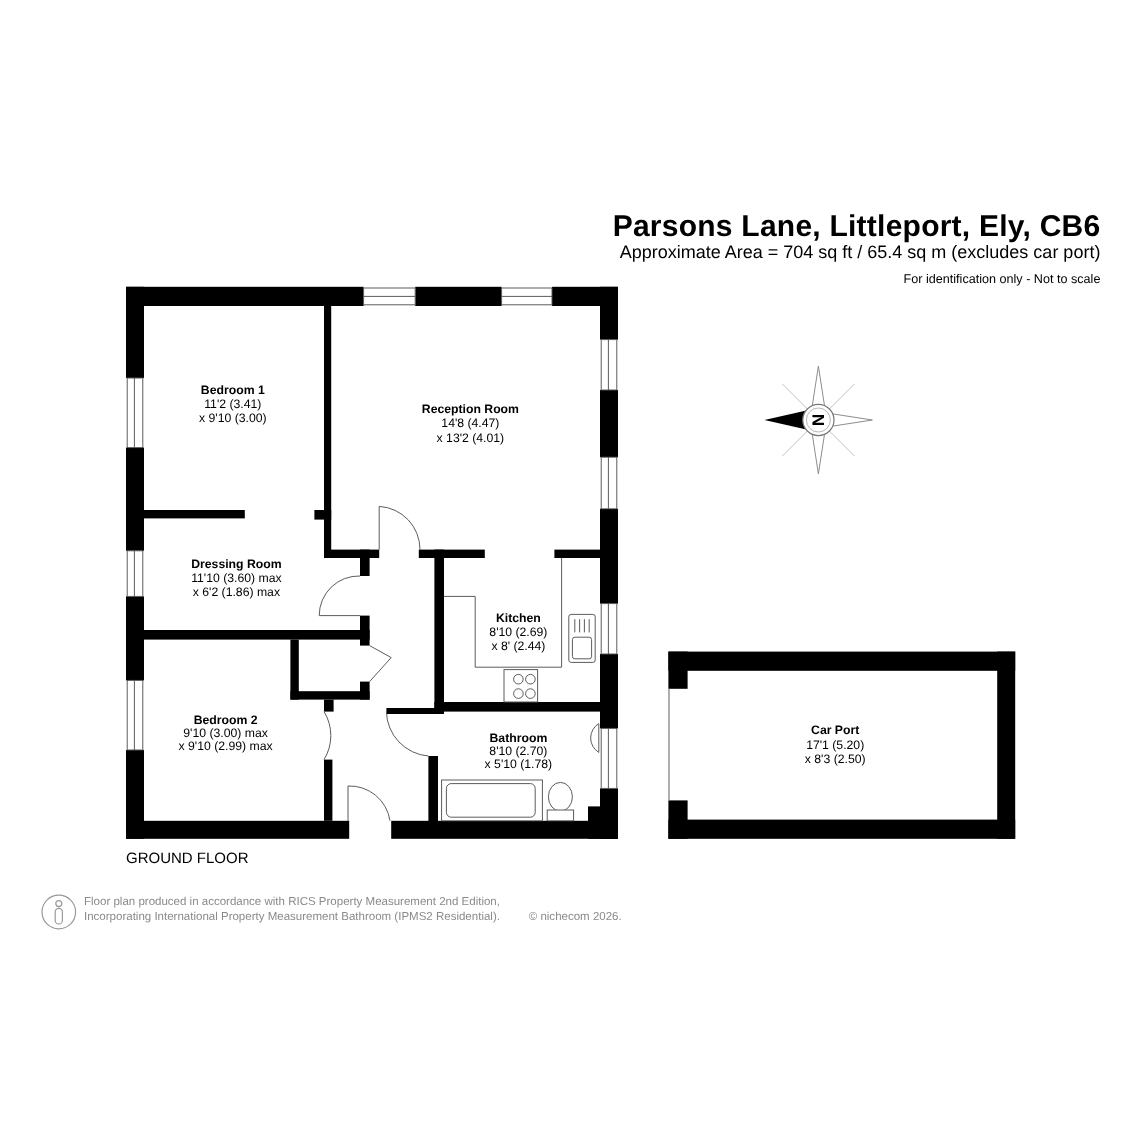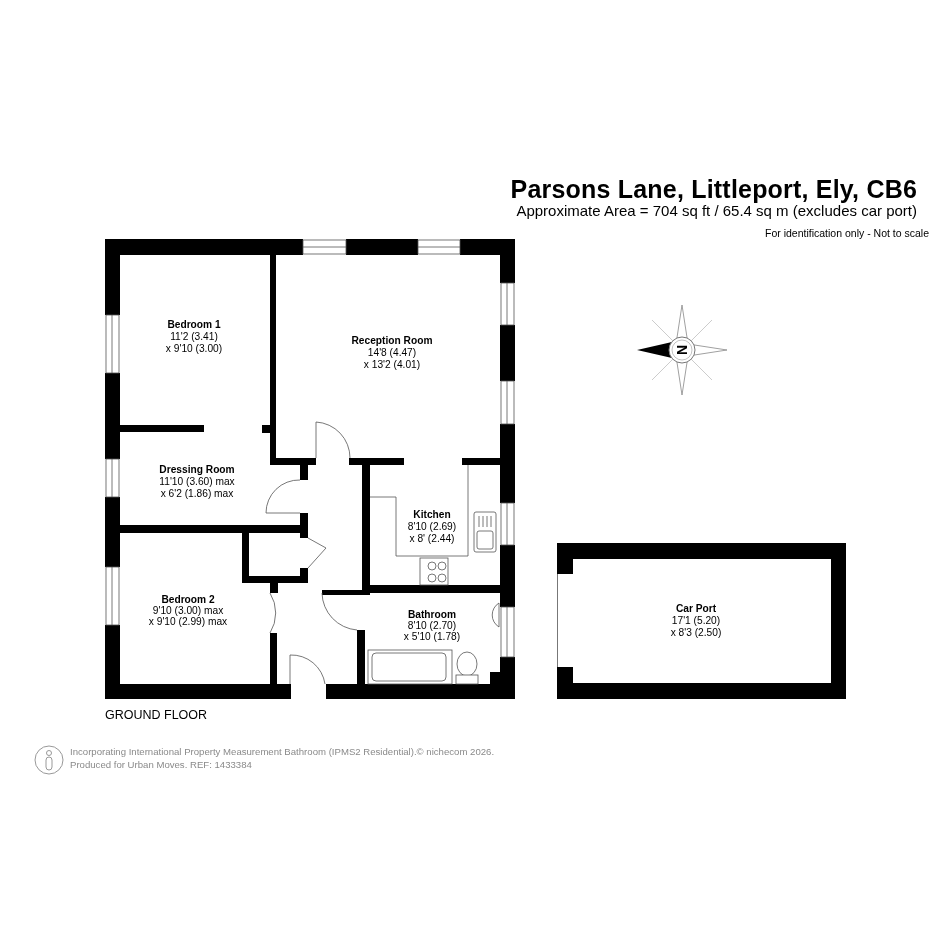--- a/index.html
+++ b/index.html
@@ -1,24 +1,24 @@
 <!DOCTYPE html>
 <html><head>
 <meta charset="utf-8">
 <style>
   html, body { margin:0; padding:0; background:#ffffff; }
   body { width:945px; height:945px; position:relative; overflow:hidden; font-family:"Liberation Sans", sans-serif; color:#000; }
   .title { position:absolute; right:28px; top:163px; font-size:25px; font-weight:bold; letter-spacing:0.2px; white-space:nowrap;margin-top:12px; }
   .subtitle { position:absolute; right:28px; top:202px; font-size:15px; white-space:nowrap; }
-  .note { position:absolute; right:16px; top:227px; font-size:10.5px; white-space:nowrap; }
+  .note { position:absolute; right:28px; top:227px; font-size:10.5px; white-space:nowrap; }
   .plan { position:absolute; left:0; top:0; }
   .floor-label { position:absolute; left:105px; top:708px; font-size:12.5px; font-weight:normal; }
   .footer { position:absolute; left:70px; top:746px; font-size:9.6px; color:#8a8a8a; line-height:12.5px; }
   .footer .row { white-space:nowrap; }
-  .footer .copy { margin-left:0; }
+  .footer .copy { margin-left:24px; }
   .footer-icon { position:absolute; left:34px; top:745px; }
   .lbl { font-family:"Liberation Sans", sans-serif; text-anchor:middle; }
   .lbl-name { font-size:10.2px; font-weight:bold; }
   .lbl-dim { font-size:10.2px; }
 </style>
 </head>
 <body>
 
 <div class="title">Parsons Lane, Littleport, Ely, CB6</div>
 <div class="subtitle">Approximate Area = 704 sq ft / 65.4 sq m (excludes car port)</div>
@@ -189,15 +189,15 @@
 </svg>
 
 <div class="floor-label">GROUND FLOOR</div>
 
 <svg class="footer-icon" width="30" height="30" viewBox="0 0 30 30">
   <circle cx="15" cy="15" r="14" fill="none" stroke="#999" stroke-width="1"></circle>
   <circle cx="15" cy="8" r="2.5" fill="none" stroke="#999" stroke-width="1"></circle>
   <rect x="12" y="12" width="6" height="13" rx="3" fill="none" stroke="#999" stroke-width="1"></rect>
 </svg>
 <div class="footer">
+  <div class="row">Floor plan produced in accordance with RICS Property Measurement 2nd Edition,</div>
   <div class="row"><span>Incorporating International Property Measurement Bathroom (IPMS2 Residential).</span><span class="copy">© nichecom 2026.</span></div>
-  <div class="row">Produced for Urban Moves.   REF: 1433384</div>
 </div>
 
 </body></html>

